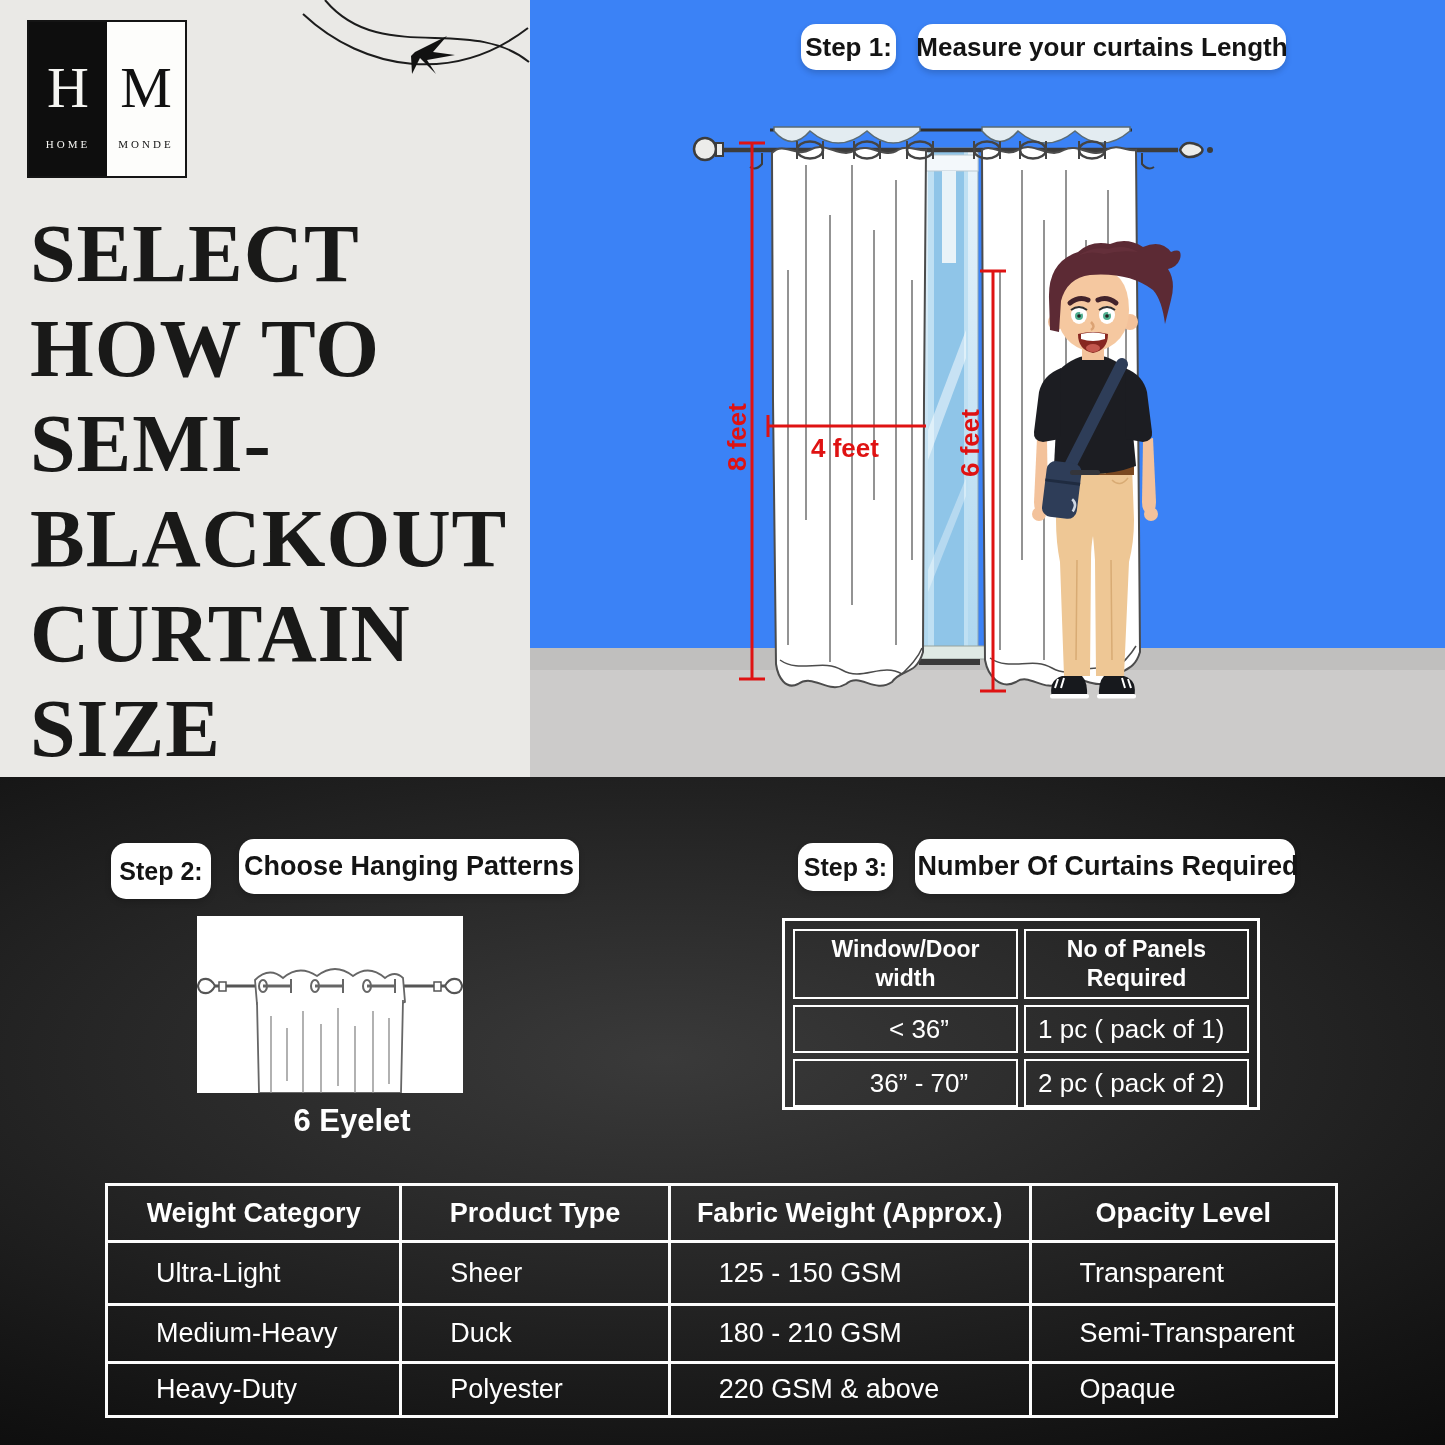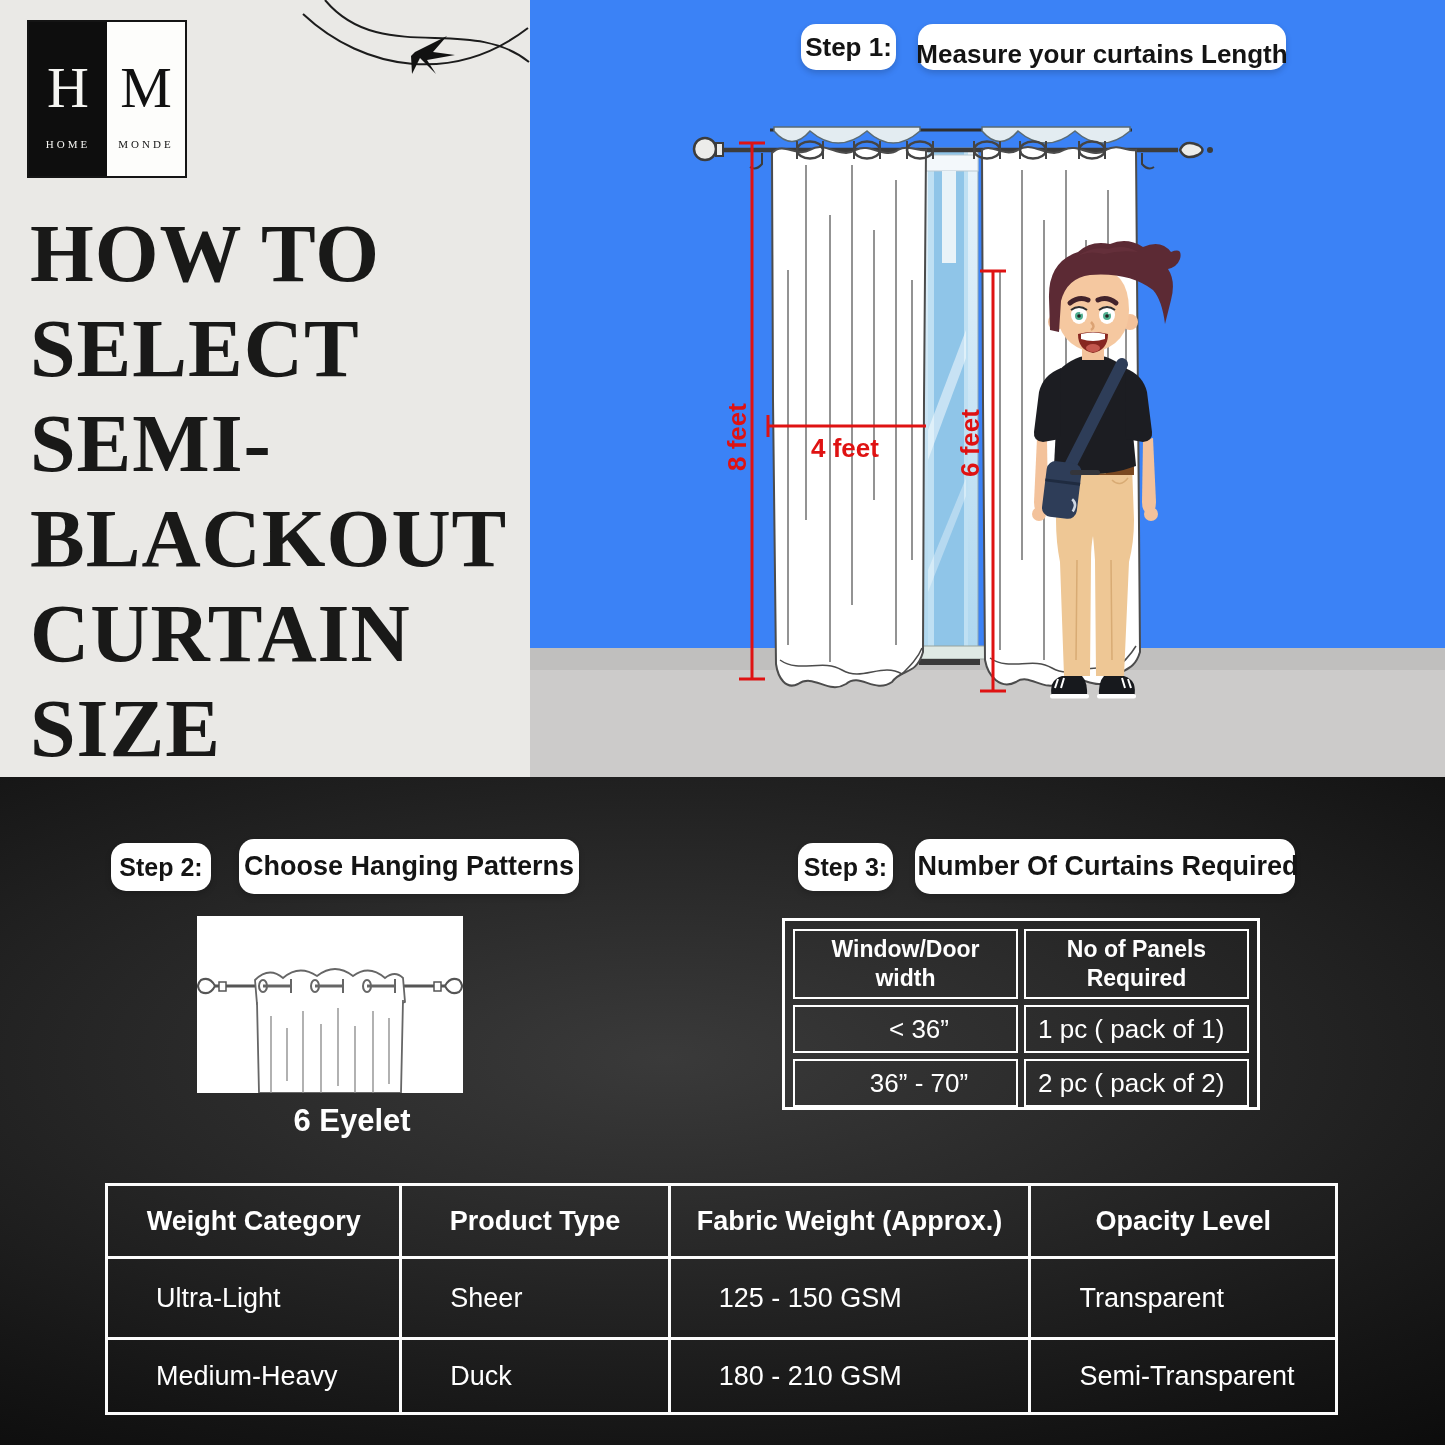--- a/index.html
+++ b/index.html
@@ -37,27 +37,27 @@
   .floor{position:absolute;left:0;top:670px;width:915px;height:107px;background:#cccbca;}
   .scene{position:absolute;left:0;top:115px;width:915px;height:600px;}
   
   .pill{
     position:absolute;background:#ffffff;color:#141414;border-radius:15px;
     display:flex;align-items:center;justify-content:center;
     font-weight:700;box-shadow:0 3px 6px rgba(0,0,0,0.18);
     box-sizing:border-box;white-space:nowrap;
   }
   .pill.s1a{left:271px;top:24px;width:95px;height:46px;font-size:26px;}
-  .pill.s1b{left:388px;top:24px;width:368px;height:46px;font-size:26px;align-items:flex-end;}
+  .pill.s1b{left:388px;top:24px;width:368px;height:46px;font-size:26px;}
   
   .bottom{
     position:absolute;left:0;top:777px;width:1445px;height:668px;
     background:radial-gradient(ellipse 105% 85% at 46% 42%, #3a3a3a 0%, #262626 38%, #141414 70%, #050505 100%);
   }
-  .pill.s2a{left:111px;top:66px;width:100px;height:48px;font-size:25px;}
+  .pill.s2a{left:111px;top:66px;width:100px;height:56px;font-size:25px;}
   .pill.s2b{left:239px;top:62px;width:340px;height:55px;font-size:27px;}
   .pill.s3a{left:798px;top:66px;width:95px;height:48px;font-size:25px;}
   .pill.s3b{left:915px;top:62px;width:380px;height:55px;font-size:27px;padding-left:6px;}
   .pattern-box{position:absolute;left:197px;top:139px;width:266px;height:177px;background:#ffffff;}
   .pattern-label{
     position:absolute;left:242px;top:326px;width:220px;text-align:center;
     color:#ffffff;font-weight:700;font-size:31px;
   }
   
   .panels-wrap{
@@ -103,22 +103,22 @@
         <div class="logo-letter">H</div>
         <div class="logo-word">HOME</div>
       </div>
       <div class="logo-half light">
         <div class="logo-letter">M</div>
         <div class="logo-word">MONDE</div>
       </div>
     </div>
 
     <div class="main-title">
+      <div>SELECT</div>
       <div>HOW TO</div>
-      <div>SELECT</div>
       <div>SEMI-</div>
       <div>BLACKOUT</div>
       <div>CURTAIN</div>
       <div>SIZE</div>
     </div>
   </div>
 
   <div class="panel-right">
     <div class="baseboard"></div>
     <div class="floor"></div>
@@ -392,16 +392,22 @@
         <td>Sheer</td>
         <td>125 - 150 GSM</td>
         <td>Transparent</td>
       </tr>
       <tr>
         <td>Medium-Heavy</td>
         <td>Duck</td>
         <td>180 - 210 GSM</td>
         <td>Semi-Transparent</td>
       </tr>
+      <tr>
+        <td>Heavy-Duty</td>
+        <td>Polyester</td>
+        <td>220 GSM &amp; above</td>
+        <td>Opaque</td>
+      </tr>
     </tbody>
       </table>
   </div>
 </div>
 
 </body></html>

